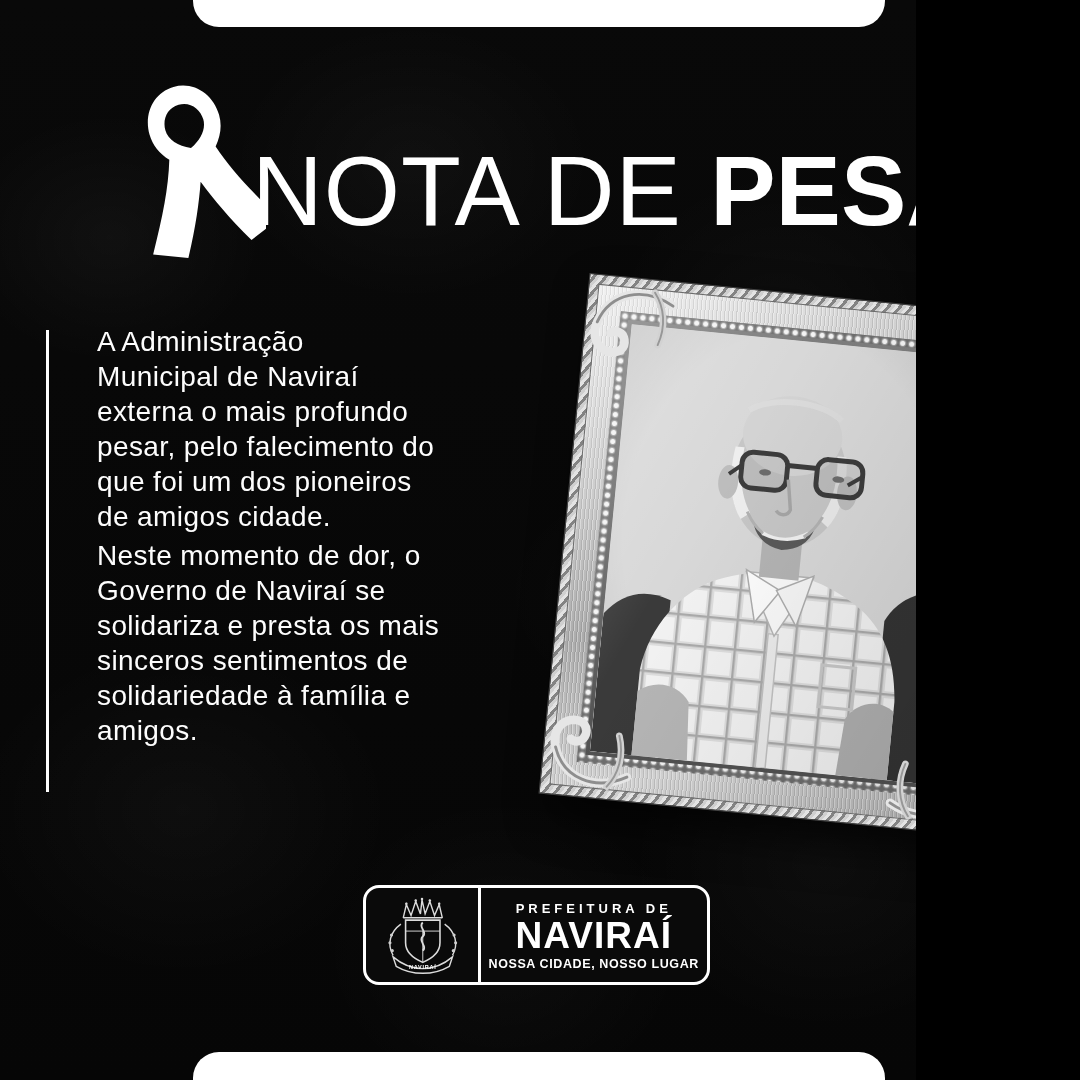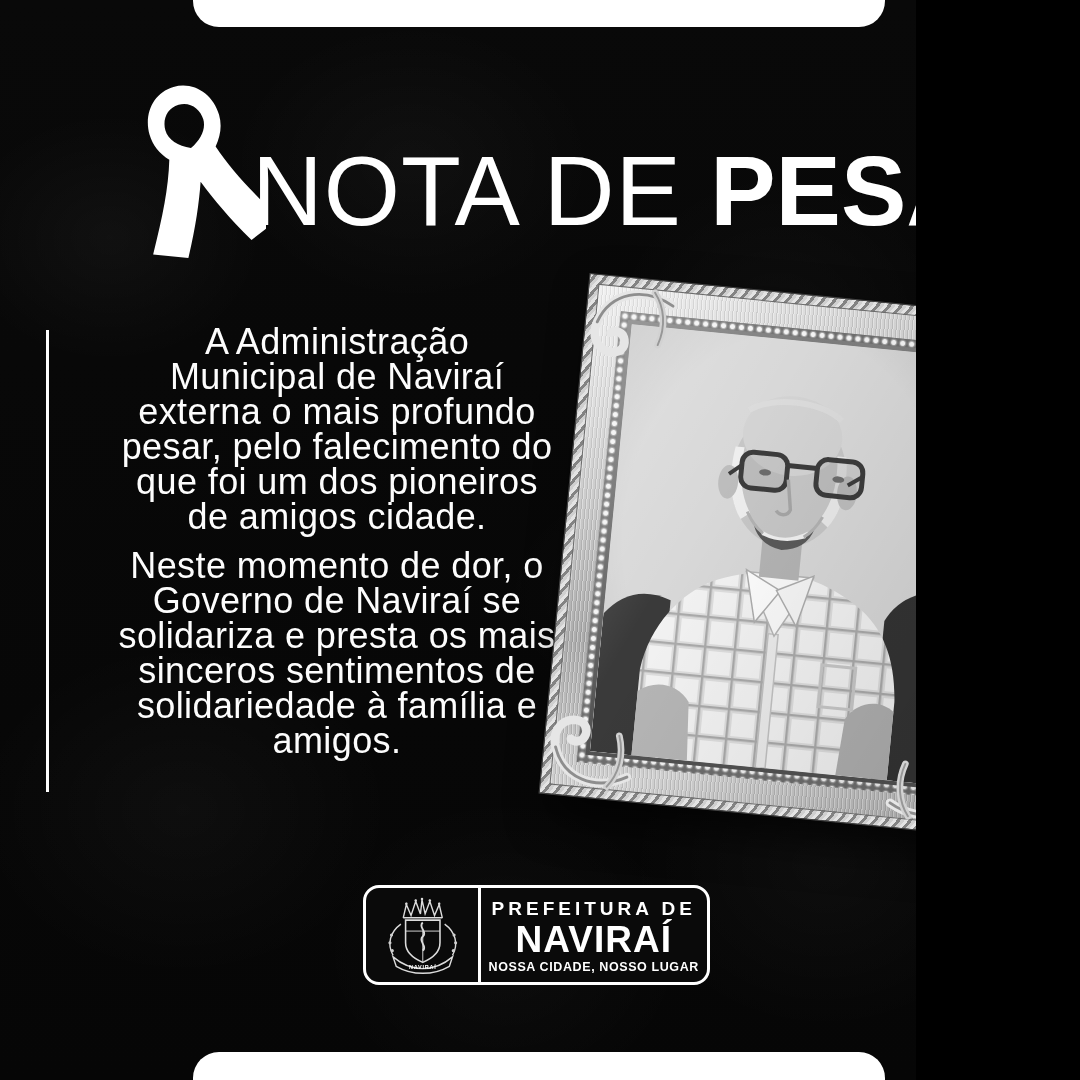--- a/index.html
+++ b/index.html
@@ -35,26 +35,26 @@
     position:absolute;left:252px;top:142px;white-space:nowrap;
     font-size:98px;line-height:1;color:#fff;letter-spacing:1px;
   }
   .title .light{font-weight:300;}
   .title .heavy{font-weight:900;letter-spacing:0;}
 
   
   .vline{position:absolute;left:46px;top:330px;width:3px;height:462px;background:#fdfdfd;}
   .bodytext{
     position:absolute;left:97px;top:324px;width:480px;
-    font-size:36px;line-height:35px;letter-spacing:.4px;color:#fdfdfd;text-align:center;
+    font-size:28px;line-height:35px;letter-spacing:.4px;color:#fdfdfd;
   }
   .pre{white-space:pre-line;display:block;}
   .name-line{display:block;}
   .name-line b{font-weight:800;letter-spacing:.6px;}
-  .para2{margin-top:14px;}
+  .para2{margin-top:4px;}
 
   
   .frame{
     position:absolute;left:563px;top:293px;width:437px;height:523px;
     transform:rotate(5.6deg);transform-origin:50% 50%;
     box-shadow:14px 20px 44px rgba(0,0,0,.6);
     box-sizing:border-box;
   }
   .frame-rope{
     position:absolute;inset:0;padding:9px;box-sizing:border-box;
@@ -95,21 +95,21 @@
     position:absolute;left:363px;top:885px;width:347px;height:100px;box-sizing:border-box;
     border:3px solid #fff;border-radius:16px;background:#0a0a0a;
     display:flex;align-items:stretch;
   }
   .crest-cell{width:112px;display:flex;align-items:center;justify-content:center;}
   .logo-divider{width:2.5px;background:#fff;margin:0;}
   .logo-text{
     flex:1;display:flex;flex-direction:column;align-items:center;justify-content:center;
     gap:1px;padding-top:2px;
   }
-  .logo-line1{font-size:19px;font-weight:600;letter-spacing:4px;color:#fff;}
+  .logo-line1{font-size:13px;font-weight:600;letter-spacing:4px;color:#fff;}
   .logo-line2{font-size:37px;font-weight:900;letter-spacing:1px;color:#fff;line-height:1.05;}
   .logo-line3{font-size:12.5px;font-weight:700;letter-spacing:.6px;color:#fff;}
 </style>
 </head>
 <body>
 
 <div class="canvas">
 
   <div class="bar top"></div>
 

